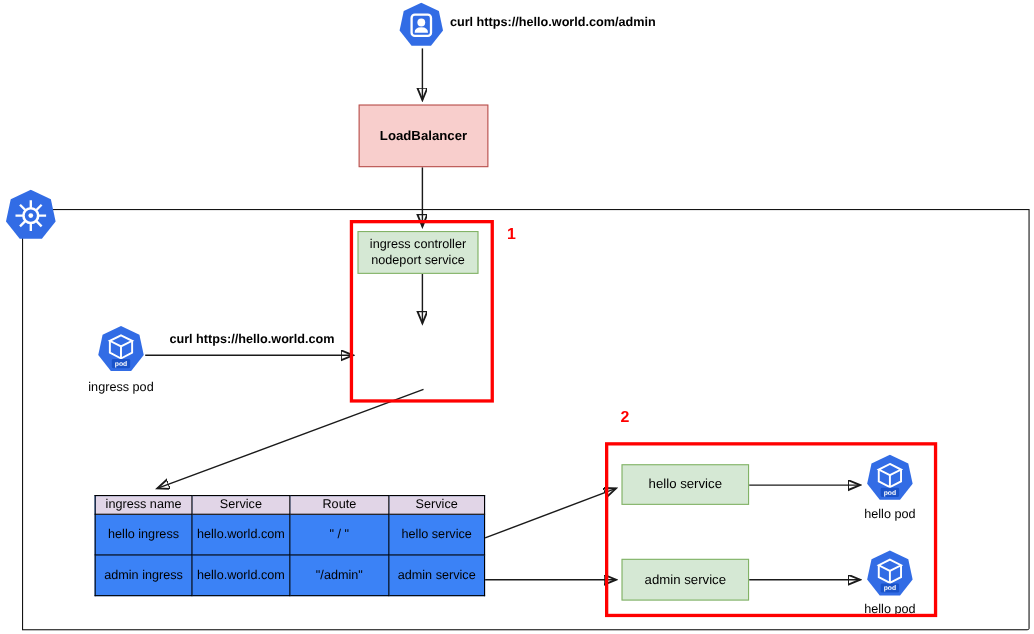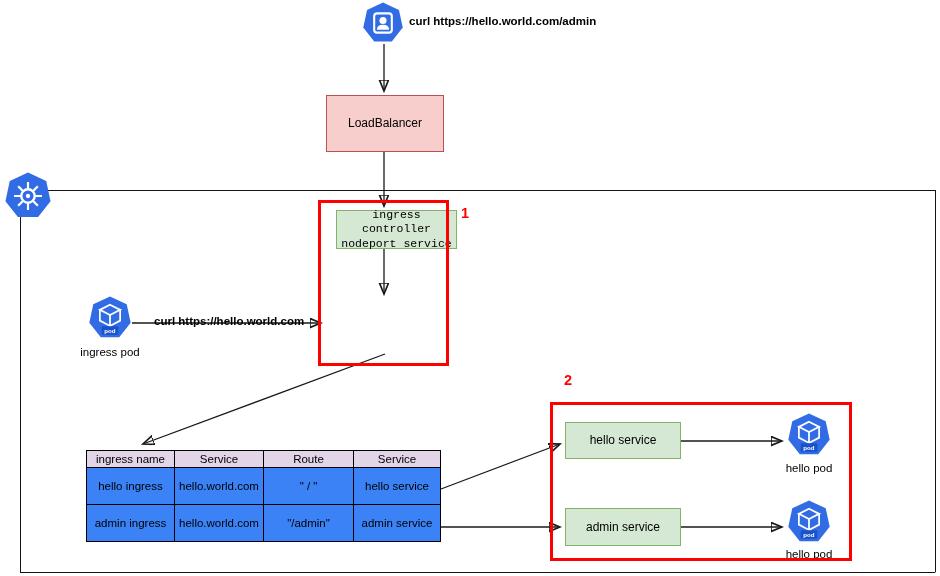--- a/index.html
+++ b/index.html
@@ -12,21 +12,21 @@
   html,body{margin:0;padding:0;background:#fff;}
   .canvas{position:relative;width:940px;height:576px;background:#fff;overflow:hidden;
           font-family:"Liberation Sans",sans-serif;color:#000;border-radius:14px;}
   .wires{position:absolute;left:0;top:0;width:940px;height:576px;z-index:1;}
   .wires path{stroke:var(--line-color,#1a1a1a);stroke-width:1.3;fill:none;}
   .cluster{position:absolute;left:20px;top:190px;width:916px;height:383px;
            border:1.6px solid #141414;box-sizing:border-box;z-index:0;}
   .box{position:absolute;display:flex;align-items:center;justify-content:center;
        text-align:center;font-size:12px;line-height:1.25;box-sizing:border-box;
        z-index:2;padding:2px;}
-  .pink{background:var(--pink-fill);border:1px solid var(--pink-stroke);}
+  .pink{background:var(--pink-fill);border:1px solid var(--pink-stroke);font-weight:bold;}
   .green{background:var(--green-fill);border:1px solid var(--green-stroke);}
   .purple{background:var(--purple-fill);border:1px solid var(--purple-stroke);}
   .redrect{position:absolute;border:3px solid var(--highlight-red);box-sizing:border-box;
            z-index:3;pointer-events:none;}
   .badge{position:absolute;color:var(--highlight-red);font-weight:bold;font-size:14.5px;z-index:4;}
   .curl{position:absolute;font-weight:bold;font-size:11.5px;white-space:nowrap;z-index:2;}
   .caption{position:absolute;font-size:11.5px;text-align:center;z-index:2;}
   .icon{position:absolute;z-index:4;line-height:0;}
   .itable{position:absolute;left:86px;top:450px;border-collapse:collapse;
           font-size:11.5px;z-index:2;background:#3b82f6;padding-left:32px;}
@@ -89,39 +89,39 @@
           <path d="M70.5,29.5 L60.6,39.4"></path>
         <path d="M29.5,70.5 L39.4,60.6"></path>
           <path d="M70.5,70.5 L60.6,60.6"></path>
       </g>
     </svg>
   </div>
 
   <div class="redrect" style="left:318px;top:200px;width:131px;height:166px;"></div>
   <div class="badge" style="left:461px;top:205px;">1</div>
 
-  <div class="box green" style="left:336px;top:210px;width:121px;height:39px;font-size:11.5px;font-family:Liberation Mono, monospace;">
+  <div class="box green" style="left:325px;top:210px;width:110px;height:39px;font-size:11.5px;">
     <span>ingress controller nodeport service</span>
   </div>
 
 
   <div class="icon" style="left:88px;top:296px;">
     <svg width="44" height="44" viewBox="0 0 100 100">
       <polygon class="hepta" points="50,1 88,19 97,61 71,94 29,94 3,61 12,19"></polygon>
       <g stroke="#fff" stroke-width="4" fill="none">
         <path d="M50,20 L73,31.5 L50,43 L27,31.5 Z"></path>
         <path d="M27,31.5 L27,56 L50,68 L50,43"></path>
         <path d="M73,31.5 L73,56 L50,68"></path>
       </g>
       <rect x="31" y="69" width="38" height="19" rx="3" fill="var(--pod-badge-blue,#1a53c9)"></rect>
       <text class="podtxt" x="50" y="83.5" text-anchor="middle">pod</text>
     </svg>
   </div>
   <div class="caption" style="left:66px;top:346px;width:88px;">ingress pod</div>
-  <div class="curl" style="left:154px;top:315px;">curl https://hello.world.com</div>
+  <div class="curl" style="left:154px;top:303px;">curl https://hello.world.com</div>
 
   <table class="itable">
     <colgroup>
         <col style="width:88px">
         <col style="width:89px">
         <col style="width:90px">
         <col style="width:87px">
       </colgroup>
     <thead>
       <tr>

